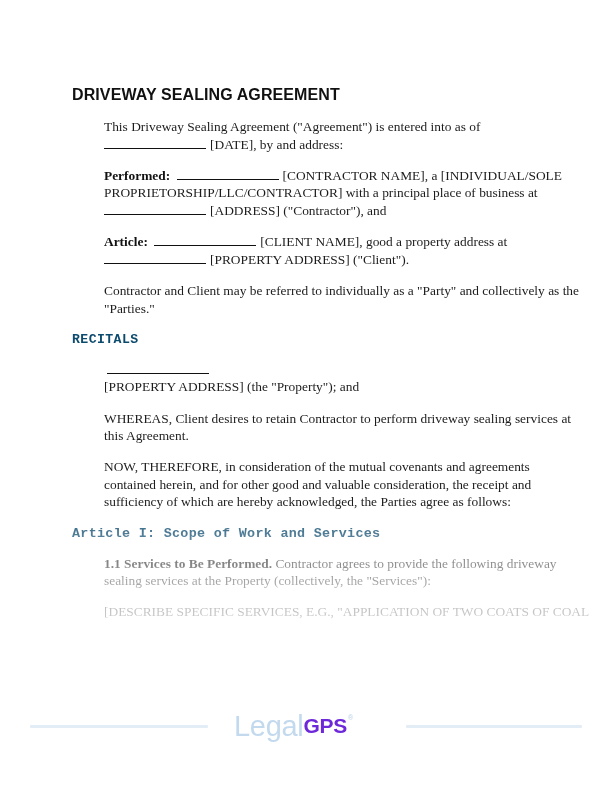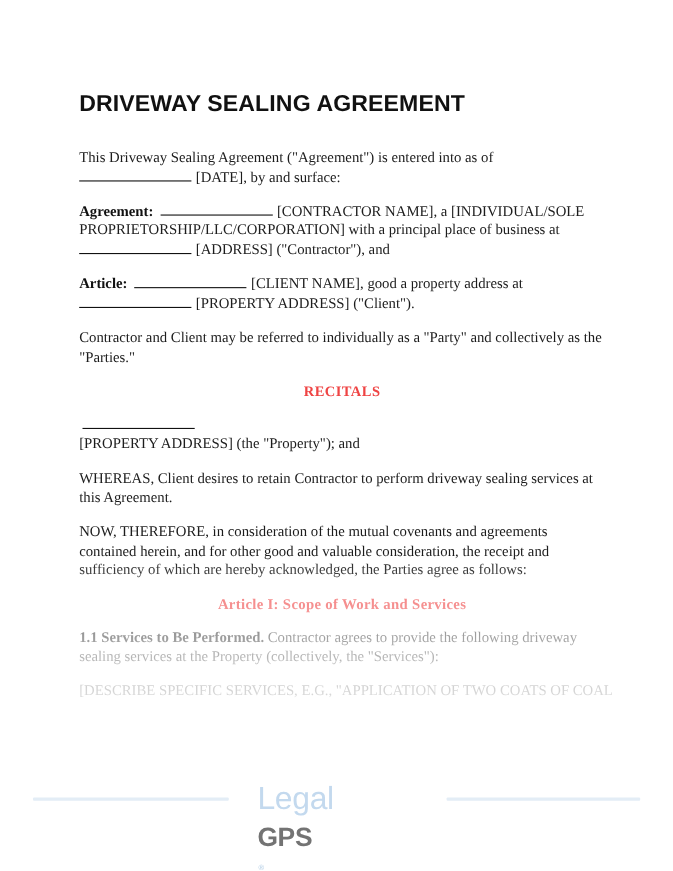--- a/index.html
+++ b/index.html
@@ -23,25 +23,25 @@
     }
     .doc {
       position: absolute;
       left: 72px;
       top: 82px;
       width: 478px;
     }
     .title {
       font-family: "Liberation Sans", sans-serif;
       font-weight: bold;
-      font-size: 21px;
+      font-size: 16px;
       letter-spacing: 0.1px;
       color: #111;
       line-height: 26px;
-      margin-bottom: 26px;
+      margin-bottom: 10px;
       white-space: nowrap;
     }
     .p {
       font-family: "Liberation Serif", "DejaVu Serif", serif;
       font-size: 13.4px;
       line-height: 17.6px;
       color: #1c1c1c;
       margin-bottom: 13.6px;
     }
     .p b, .p .bold {
@@ -51,37 +51,36 @@
     .blank {
       display: inline-block;
       width: 102px;
       border-bottom: 1px solid #111;
       height: 11px;
       vertical-align: baseline;
       margin-right: 4px;
     }
     .blank.after-label { margin-left: 3px; }
     .h2 {
-      font-family: Liberation Serif, serif;
+      font-family: Liberation Mono, monospace;
       font-weight: bold;
       font-size: 13.2px;
       letter-spacing: 0.4px;
-      color: #ef4444;
+      color: #0c4a6e;
       line-height: 18px;
       margin-top: 3px;
       margin-bottom: 12px;
-      text-align: center;
     }
     .h2.article {
       font-size: 13.4px;
       letter-spacing: 0.3px;
       margin-top: 2px;
       margin-bottom: 12px;
     }
-    .line { display: block; white-space: nowrap; }
+    .line { display: block; white-space: nowrap; margin-left: 32px; }
 
     
     .fade {
       position: absolute;
       left: 0;
       width: 612px;
       top: 505px;
       height: 200px;
       pointer-events: none;
       background: linear-gradient(to bottom,
@@ -120,33 +119,32 @@
     .rule.right { left: 406px; width: 176px; }
     .logo {
       position: absolute;
       left: 234px;
       top: 2px;
       height: 36px;
       display: flex;
       align-items: flex-start;
       font-family: "Liberation Sans", sans-serif;
       white-space: nowrap;
-      flex-direction: column;
     }
     .logo .legal {
       font-size: 29px;
       font-weight: normal;
       color: #c3d9ee;
       letter-spacing: -0.3px;
       line-height: 36px;
     }
     .logo .gps {
-      font-size: 24px;
-      font-weight: bold;
-      color: #737373;
+      font-size: 21px;
+      font-weight: bold;
+      color: #6d28d9;
       letter-spacing: -0.3px;
       line-height: 36px;
     }
     .logo .reg {
       font-size: 7px;
       color: #b5cfe6;
       margin-top: 6px;
       margin-left: 1px;
     }
   </style>
@@ -154,30 +152,30 @@
 <body>
 
 <div class="page">
   <div class="doc">
 
     <div class="title">DRIVEWAY SEALING AGREEMENT</div>
 
     <div class="p">
       <span class="line">This Driveway Sealing Agreement ("Agreement") is entered into as of</span>
       <span class="line">
-        <span class="blank"></span><span>[DATE], by and surface:</span>
-      </span>
-    </div>
-
-    <div class="p">
-      <span class="line">
-        <b>Agreement:</b>
+        <span class="blank"></span><span>[DATE], by and address:</span>
+      </span>
+    </div>
+
+    <div class="p">
+      <span class="line">
+        <b>Performed:</b>
         <span class="blank after-label"></span><span>[CONTRACTOR NAME], a [INDIVIDUAL/SOLE</span>
       </span>
-      <span class="line">PROPRIETORSHIP/LLC/CORPORATION] with a principal place of business at</span>
+      <span class="line">PROPRIETORSHIP/LLC/CONTRACTOR] with a principal place of business at</span>
       <span class="line">
         <span class="blank"></span><span>[ADDRESS] ("Contractor"), and</span>
       </span>
     </div>
 
     <div class="p">
       <span class="line">
         <b>Article:</b>
         <span class="blank after-label"></span><span>[CLIENT NAME], good a property address at</span>
       </span>

